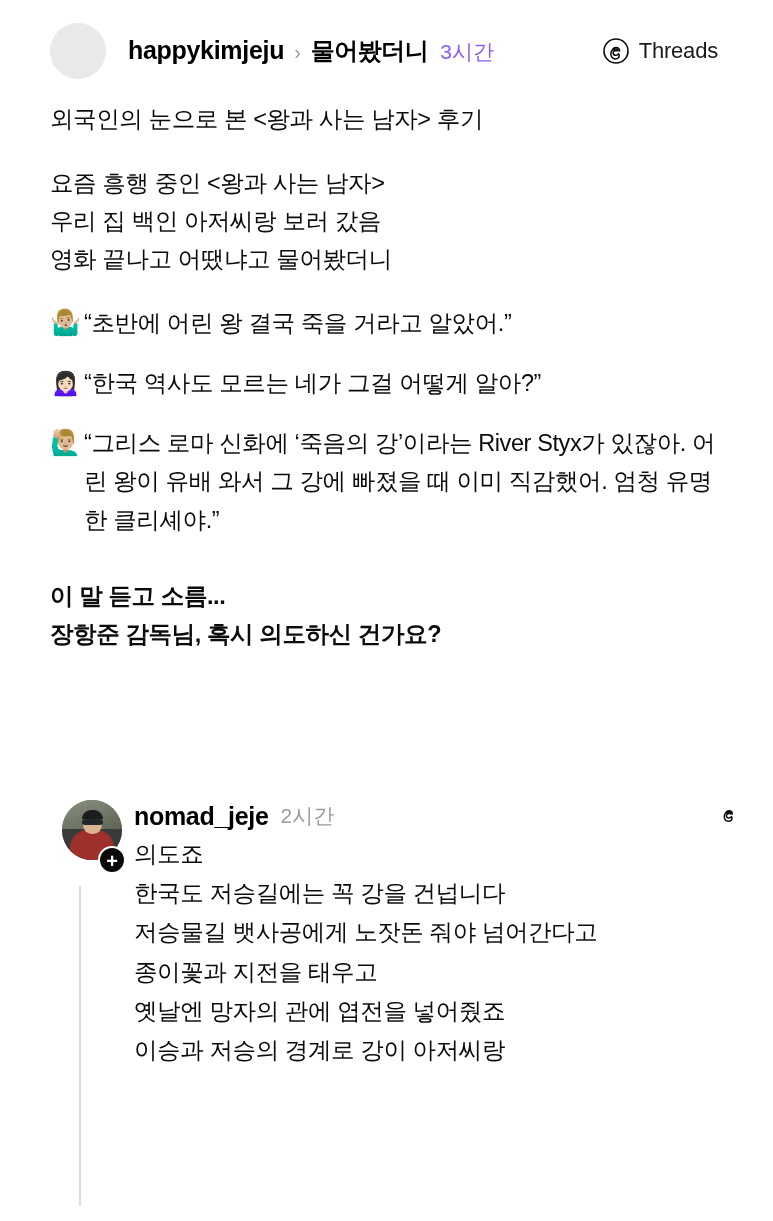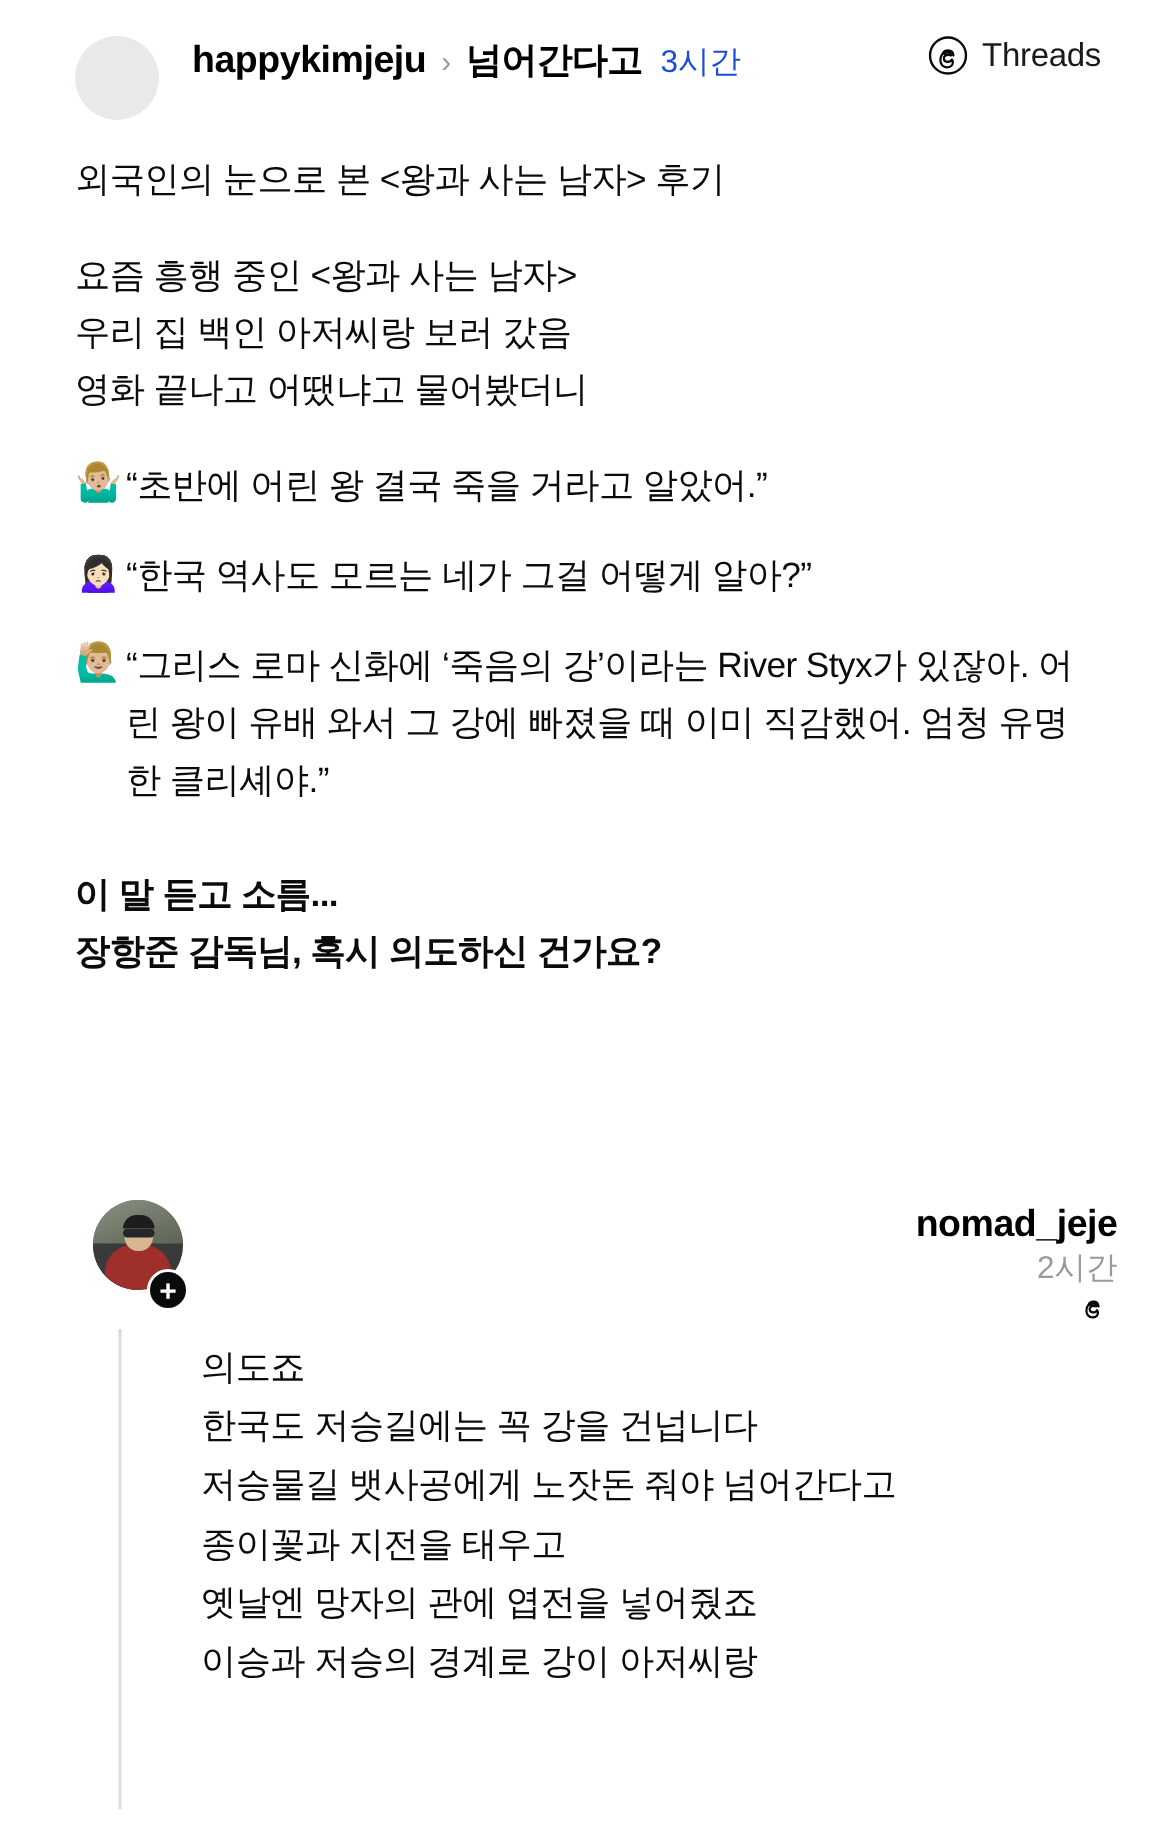--- a/index.html
+++ b/index.html
@@ -19,22 +19,22 @@
   .page {
     width: 773px;
     height: 1221px;
     position: relative;
     box-sizing: border-box;
   }
 
   
   .post-header {
     display: flex;
-    align-items: flex-start;
-    padding: 24px 15px 0 50px;
+    align-items: center;
+    padding: 24px 31px 0 50px;
     height: 78px;
     box-sizing: border-box;
   }
   .avatar-main {
     width: 56px;
     height: 56px;
     border-radius: 50%;
     background: #e8e9eb;
     flex: 0 0 auto;
   }
@@ -57,21 +57,21 @@
     margin: 0 10px;
   }
   .subject {
     font-size: 24px;
     font-weight: bold;
     letter-spacing: -0.5px;
     color: #000;
   }
   .timestamp {
     font-size: 21px;
-    color: #1d4ed8;
+    color: #8b5cf6;
     margin-left: 12px;
     font-weight: normal;
   }
   .threads-badge {
     display: flex;
     align-items: center;
     gap: 10px;
     margin-left: auto;
     padding-right: 24px;
   }
@@ -217,22 +217,21 @@
     width: 2px;
     height: 320px;
     background: #dcdcdc;
   }
   .reply-content {
     flex: 1 1 auto;
     padding-top: 2px;
   }
   .reply-head {
     display: flex;
-    align-items: flex-end;
-    flex-direction: column;
+    align-items: flex-start;
   }
   .reply-username {
     font-size: 25px;
     font-weight: bold;
     letter-spacing: -0.3px;
   }
   .reply-time {
     font-size: 21px;
     color: #9a9a9a;
     margin-left: 12px;
@@ -252,21 +251,21 @@
 </head>
 <body>
 
 <div class="page">
 
   <div class="post-header">
     <div class="avatar-main"></div>
     <div class="header-text">
       <span class="username">happykimjeju</span>
       <span class="chevron-sep">›</span>
-      <span class="subject">넘어간다고</span>
+      <span class="subject">물어봤더니</span>
       <span class="timestamp">3시간</span>
     </div>
     <div class="threads-badge">
       <span class="logo">
         <svg width="26" height="26" viewBox="0 0 26 26" aria-hidden="true">
           <circle cx="13" cy="13" r="12" fill="none" stroke="#0a0a0a" stroke-width="1.6"></circle>
           <path d="M16.6 13.0c-0.1-2.2-1.5-3.5-3.6-3.5-1.6 0-2.8 0.7-3.4 1.9l1.2 0.7c0.4-0.8 1.1-1.2 2.1-1.2 1.3 0 2.0 0.7 2.2 2.0-0.5-0.2-1.1-0.3-1.8-0.3-1.9 0-3.2 1.0-3.1 2.5 0.1 1.3 1.2 2.2 2.7 2.2 1.3 0 2.2-0.6 2.7-1.6 0.4 0.5 0.6 1.2 0.6 1.9 0 1.9-1.5 3.3-3.9 3.3-2.7 0-4.4-1.9-4.4-5.0 0-3.2 1.8-5.1 4.5-5.1" fill="none" stroke="#0a0a0a" stroke-width="1.5" stroke-linecap="round" stroke-linejoin="round"></path>
         </svg>
       </span>
       <span class="threads-label">Threads</span>

